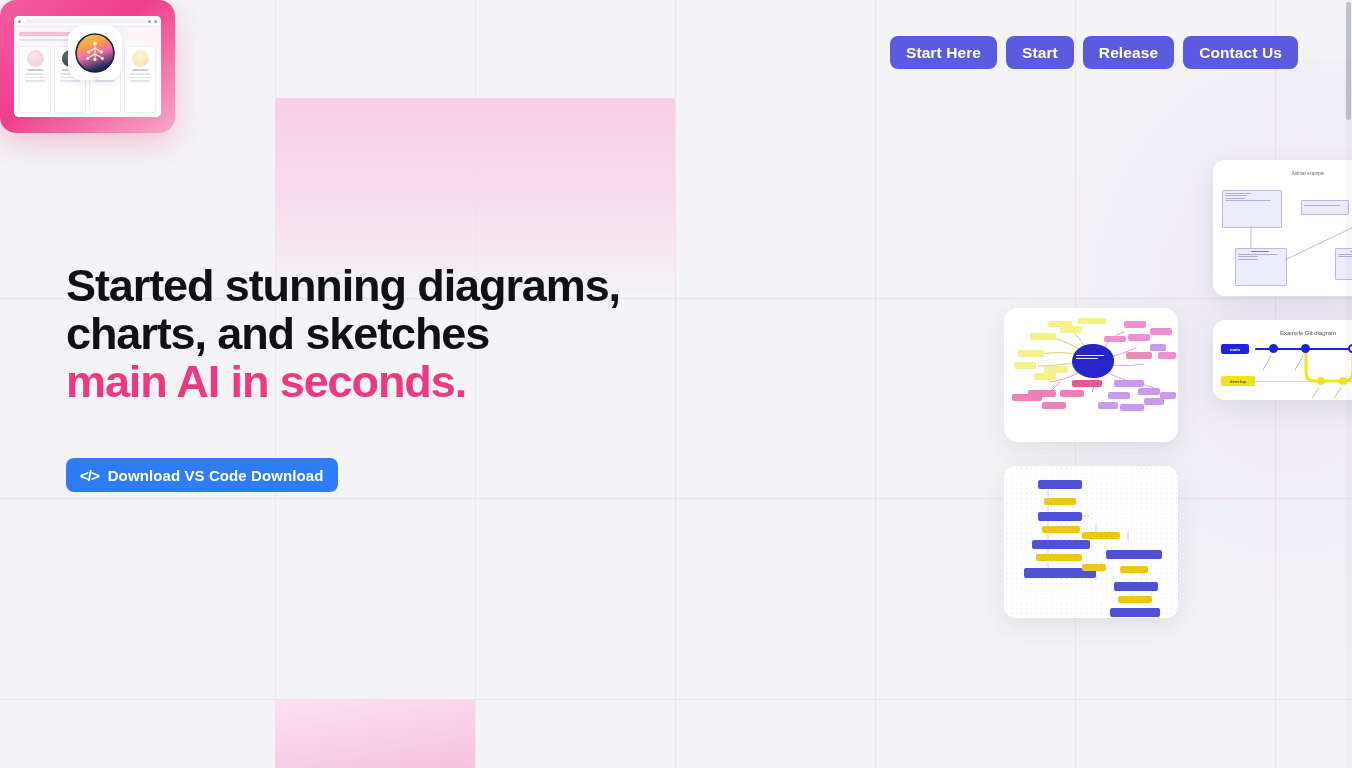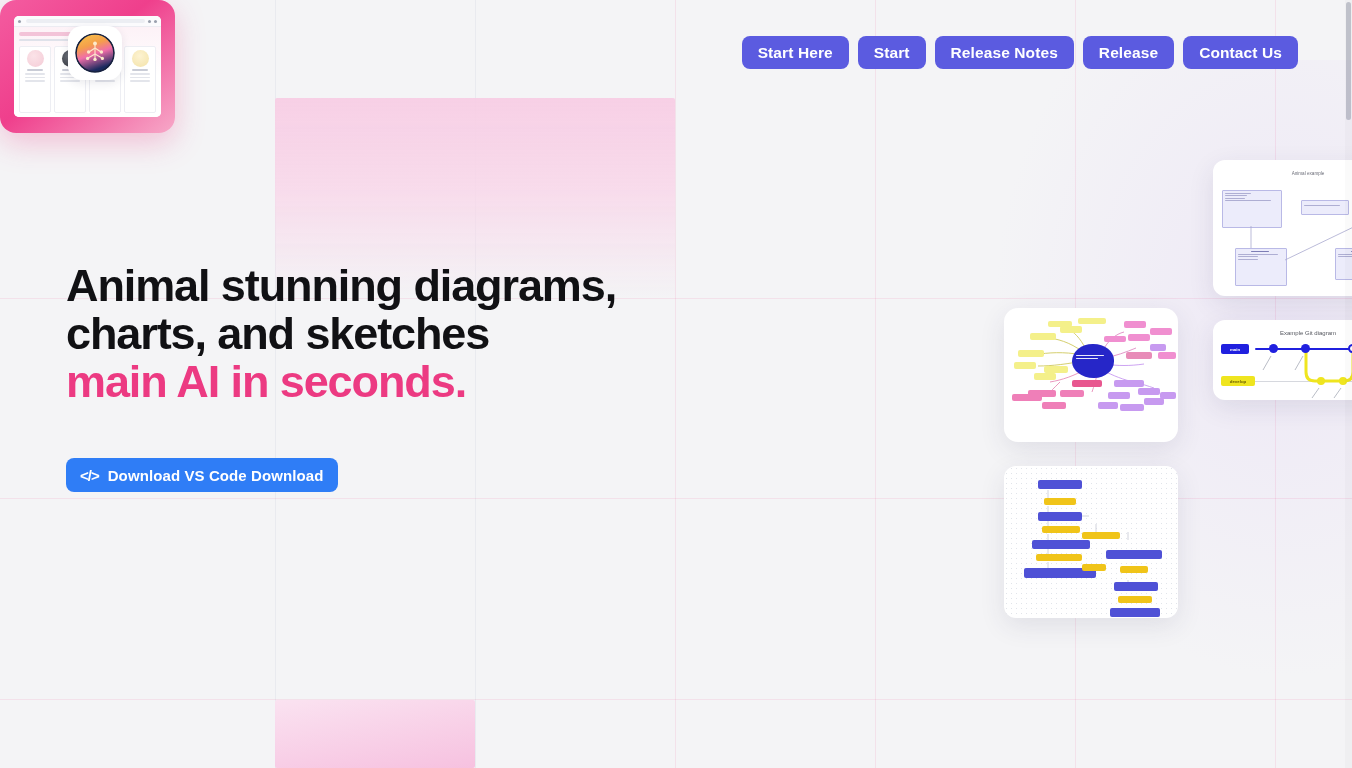--- a/index.html
+++ b/index.html
@@ -153,29 +153,28 @@
         <circle cx="12.6" cy="25.4" r="1.6"></circle>
         <circle cx="27.4" cy="25.4" r="1.6"></circle>
         <circle cx="20" cy="26.4" r="1.7"></circle>
       </g>
     </svg>
   </div>
 
   <nav id="nav">
     <button class="nav-btn">Start Here</button>
     <button class="nav-btn">Start</button>
-    <button class="nav-btn">Release Notes</button>
     <button class="nav-btn">Release</button>
     <button class="nav-btn">Contact Us</button>
   </nav>
 </div>
 
 <div id="hero">
   <h1 id="headline">
-    <span>Animal stunning diagrams,</span><br>
+    <span>Started stunning diagrams,</span><br>
     <span>charts, and sketches</span><br>
     <span class="accent">main AI in seconds.</span>
   </h1>
 </div>
 
 <div id="cta-row">
   <button id="btn-vscode">
     <span id="code-icon">&lt;/&gt;</span>
     <span>Download VS Code Download</span>
   </button>

